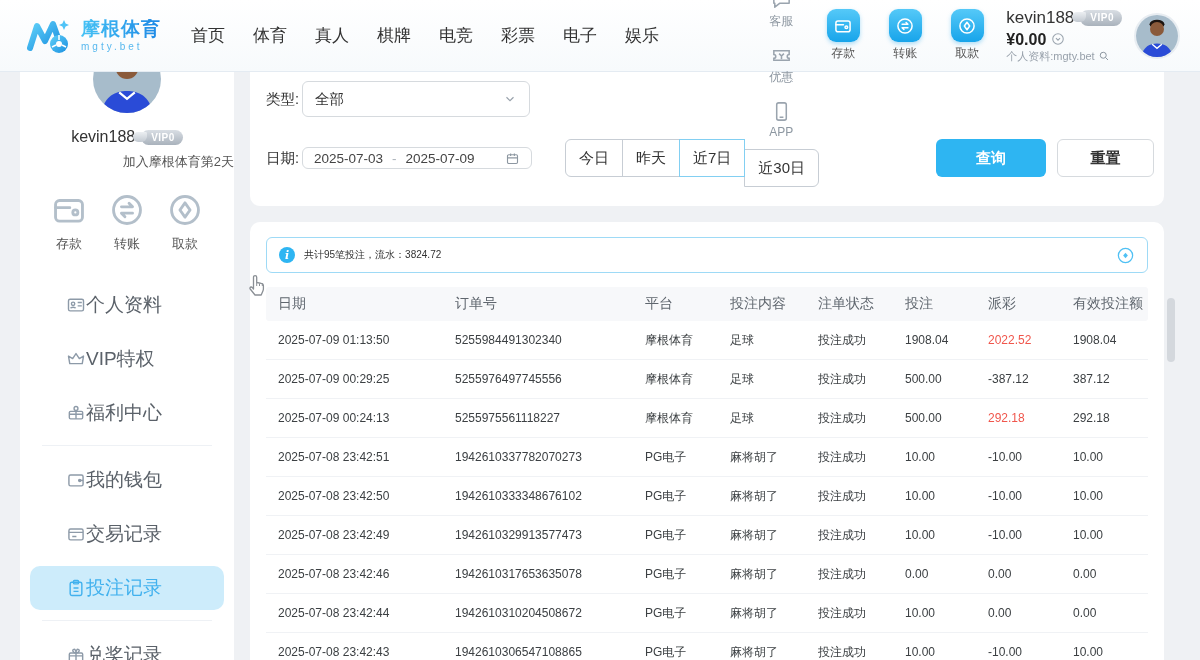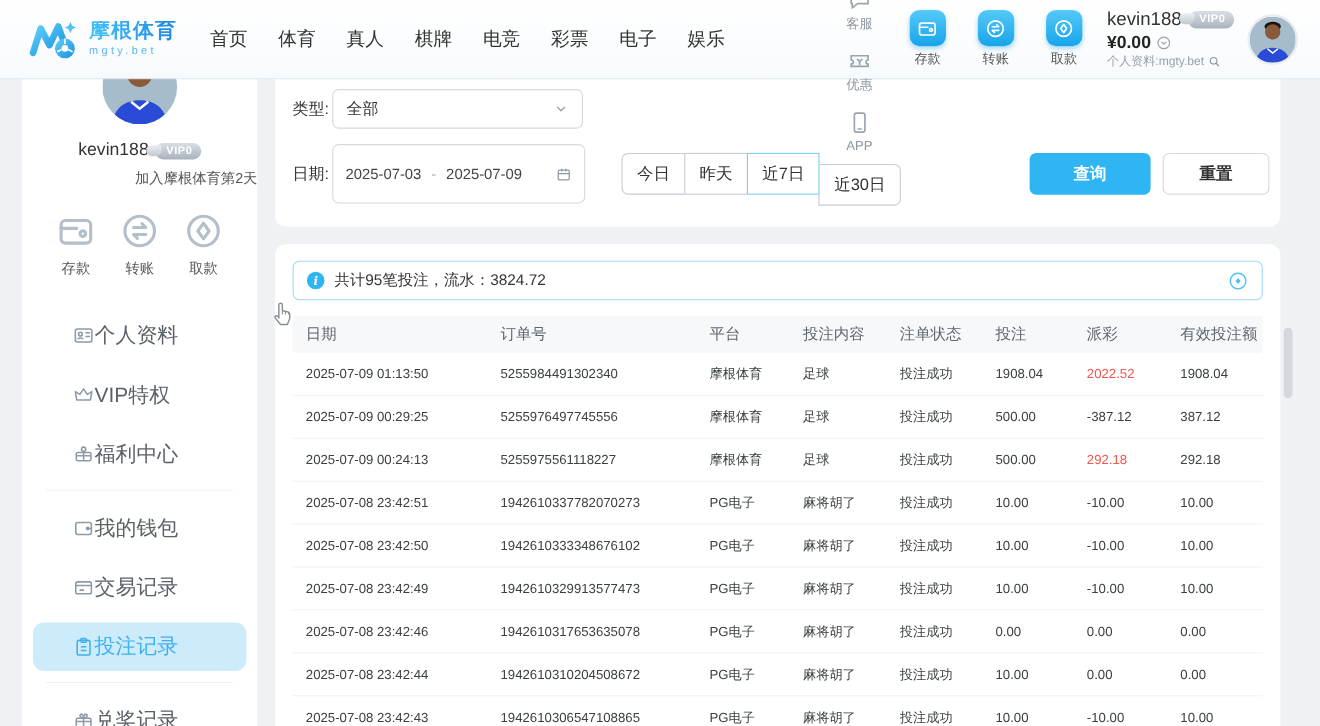--- a/index.html
+++ b/index.html
@@ -70,21 +70,21 @@
   .filter-card { position:absolute; left:250px; top:72px; width:914px; height:134px;
     background:#fff; border-radius:0 0 10px 10px; z-index:5; }
   .frow { position:absolute; left:16px; display:flex; align-items:center; }
   .frow1 { top:9px; height:36px; }
   .frow2 { top:67px; height:38px;justify-content:space-between; }
   .f-label { font-size:14.5px; color:#333; width:36px; }
   .select-box { width:228px; height:36px; border:1px solid #d6dade; border-radius:6px;
     display:flex; align-items:center; padding:0 12px; font-size:14.5px; color:#333;
     cursor:pointer; background:#fff; }
   .select-box svg { margin-left:auto; width:14px; height:14px; stroke:#98a1ab; }
-  .date-box { width:230px; height:54px; border:1px solid #d6dade; border-radius:6px;
+  .date-box { width:230px; height:22px; border:1px solid #d6dade; border-radius:6px;
     display:flex; align-items:center; padding:0 11px; font-size:13.5px; color:#444;
     cursor:pointer; background:#fff; gap:9px; }
   .date-sep { color:#aab2ba; }
   .date-box svg { margin-left:auto; width:15px; height:15px; stroke:#8d97a1; }
   .range-group { position:absolute; left:315px; top:67px; display:flex; }
   .range-btn { height:38px; padding:0 13px; border:1px solid #c7cdd4; background:#fff;
     font-size:15px; color:#333; margin-left:-1px; cursor:pointer; display:flex; align-items:center; }
   .range-btn:first-child { border-radius:6px 0 0 6px; margin-left:0; }
   .range-btn:last-child { border-radius:0 6px 6px 0;margin-top:10px; }
   .range-btn.active { border-color:#82cff2; position:relative; z-index:2;text-align:right; }
@@ -94,21 +94,21 @@
   .btn-reset { left:807px; width:97px; background:#fff; border:1px solid #d6dade; color:#333; }
 
   
   .table-card { position:absolute; left:250px; top:222px; width:914px; height:460px;
     background:#fff; border-radius:10px 10px 0 0; z-index:5; }
   .info-bar { margin:15px 16px 0; height:36px; border:1px solid #9edaf6; border-radius:6px;
     display:flex; align-items:center; padding:0 12px; gap:9px; background:#fff; }
   .info-icon { width:16px; height:16px; border-radius:50%; background:#2eb5f2; color:#fff;
     font-size:11px; font-weight:bold; display:flex; align-items:center; justify-content:center;
     font-family:"DejaVu Serif",serif; font-style:italic; flex:none; }
-  .info-text { font-size:14px; color:#333; }
+  .info-text { font-size:10px; color:#333; }
   .expand-icon { margin-left:auto; width:19px; height:19px; cursor:pointer; }
   .expand-icon svg { width:19px; height:19px; stroke:#4fc0f4; }
   .tbl-header { margin:14px 16px 0; height:34px; background:#f7f8fa; border-radius:3px;
     display:flex; align-items:center; font-size:14px; color:#5f666e; }
   .tbl-row { margin:0 16px; height:39px; display:flex; align-items:center;
     font-size:12px; color:#3c4043; border-bottom:1px solid #f0f2f5; }
   .c1 { width:189px; padding-left:12px; } .c2 { width:190px; } .c3 { width:85px; }
   .c4 { width:88px; } .c5 { width:87px; } .c6 { width:83px; } .c7 { width:85px; }
   .c8 { flex:1; }
   .payout-red { color:#f0564c; }

